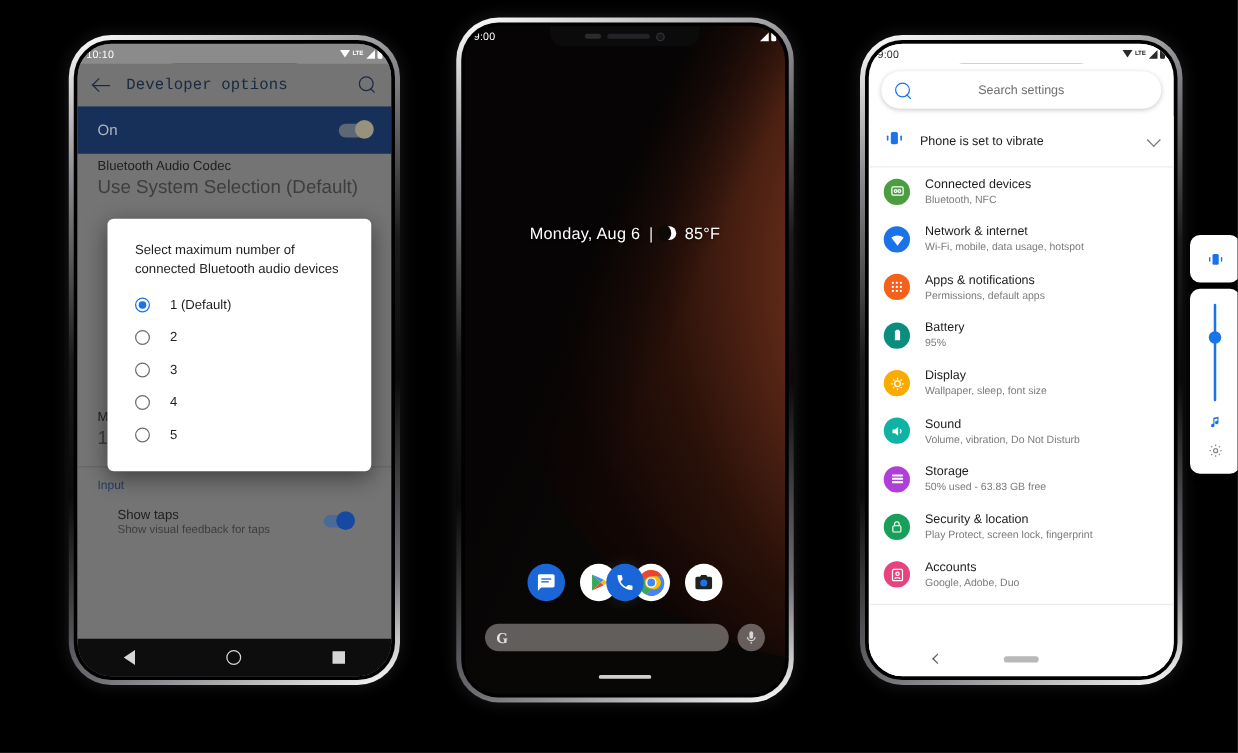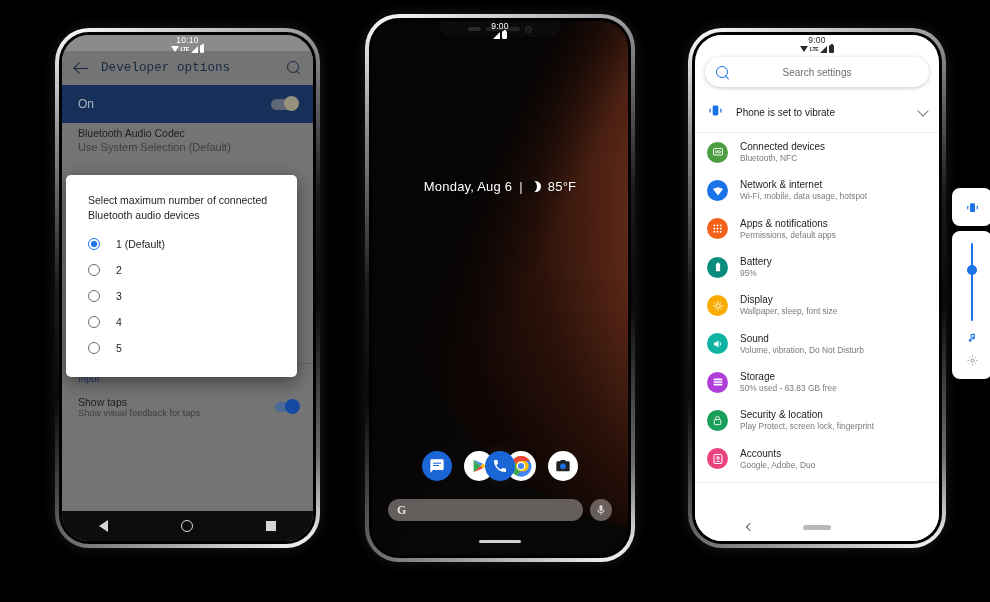--- a/index.html
+++ b/index.html
@@ -45,21 +45,21 @@
     display: flex; align-items: center; justify-content: center; gap: 5px;
   }
   .notch .earpiece { width: 13px; height: 4px; border-radius: 3px; background:#2b2b2e; }
   .notch .speaker-grill { width: 34px; height: 4px; border-radius: 3px; background:#232327; }
   .notch .front-cam { width: 7px; height: 7px; border-radius: 50%; background:#17171b; border:1px solid #303035; }
 
   
   .statusbar {
     position: absolute; top: 0; left: 0; right: 0; height: 16px;
     display: flex; align-items: center; justify-content: space-between;
-    padding: 0 7px; font-size: 8px; z-index: 41; flex-direction: column;
+    padding: 0 7px; font-size: 8px; z-index: 41;
   }
   .sb-time { font-size: 8.5px; letter-spacing: .2px; }
   .sb-icons { display: flex; align-items: center; gap: 2px; }
   .ic-wifi { width:0; height:0; border-left:4px solid transparent; border-right:4px solid transparent; border-top:6px solid currentColor; }
   .ic-lte { font-size: 5px; font-weight: 700; letter-spacing:-.2px; }
   .ic-signal { width: 0; height: 0; border-left: 7px solid transparent; border-bottom: 7px solid currentColor; }
   .ic-batt { width: 4.5px; height: 8px; border: 1px solid currentColor; border-radius: 1px; background: currentColor; position: relative; }
   .ic-batt:after { content:''; position:absolute; top:-2px; left:1px; width:2px; height:1.4px; background: currentColor; }
 
   
@@ -85,31 +85,31 @@
     background: #1b3a6b;
     display: flex; align-items: center; justify-content: space-between;
     padding: 0 16px; color: #cfd8e6; font-size: 12px; z-index: 9;
   }
   .switch-on { width: 26px; height: 11px; border-radius: 7px; background: #6f7b8c; position: relative; }
   .switch-on:after { content:''; position: absolute; right: -2px; top: -2.5px; width: 15px; height: 15px; border-radius: 50%; background: #b5ad97; }
 
   .dev-body { position: absolute; top: 88px; left: 0; right: 0; bottom: 30px; background: #8b8b8b; color:#2e2e2e; }
   .dev-item { padding: 4px 16px; }
   .dev-item .t { font-size: 10.5px; color: #262626; line-height: 1.25; }
-  .dev-item .s { font-size: 11px; color: #4a4a4a; line-height: 1.3; }
+  .dev-item .s { font-size: 15px; color: #4a4a4a; line-height: 1.3; }
   .dev-sep { height:1px; background: rgba(0,0,0,.12); margin: 9px 0; }
   .dev-section { font-size: 9.6px; color: #2f4a7a; padding: 0 16px 0; }
   .switch-blue { width: 22px; height: 10px; border-radius: 6px; background: #5b7fb5; position: relative; }
   .switch-blue:after { content:''; position:absolute; right:-3px; top:-3px; width:15px; height:15px; border-radius:50%; background:#1a58c4; }
-  .row-flex { display:flex; align-items:center; justify-content:space-between; padding: 0 16px; }
+  .row-flex { display:flex; align-items:center; justify-content:space-between; padding: 0 32px; }
 
   .scrim { position:absolute; inset:0; background: rgba(0,0,0,0.16); z-index: 20; }
   .dialog {
     position: absolute; z-index: 25;
-    left: 4px; right: 16px; top: 140px;
+    left: 24px; right: 16px; top: 140px;
     background: #fff; border-radius: 5px;
     padding: 18px 0 16px 0;
     box-shadow: 0 5px 18px rgba(0,0,0,.45);
   }
   .dialog-title { font-size: 10.5px; color: #1f1f1f; line-height: 1.42; padding: 0 22px 8px 22px; }
   .radio-row { display: flex; align-items: center; gap: 16px; padding: 7px 22px; }
   .radio { width: 12px; height: 12px; border-radius: 50%; border: 1.4px solid #6d6d6d; flex: none; }
   .radio.sel { border-color: #1a73e8; position: relative; }
   .radio.sel:after { content:''; position:absolute; top:2.2px; left:2.2px; width: 5.6px; height:5.6px; border-radius:50%; background:#1a73e8; }
   .radio-label { font-size: 10.5px; color: #1f1f1f; }

